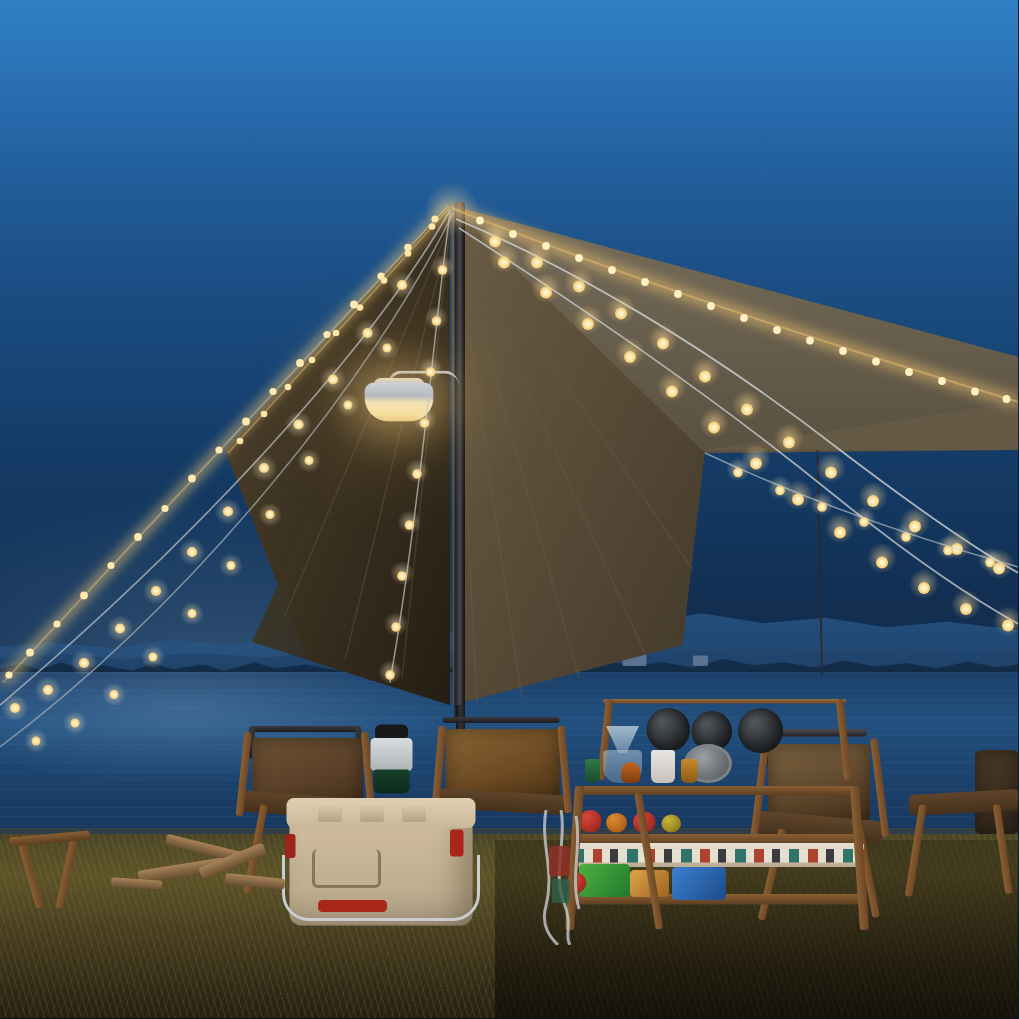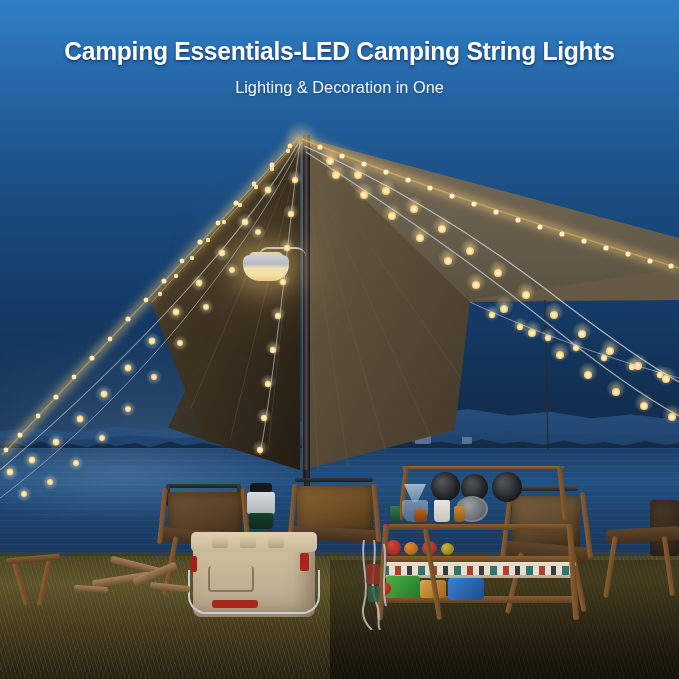--- a/index.html
+++ b/index.html
@@ -725,18 +725,14 @@
         <circle cx="632" cy="365" r="8" fill="url(#haloW)"></circle>
           <circle cx="632" cy="367" r="3.2" fill="url(#bulbG)"></circle>
         <circle cx="660" cy="373" r="8" fill="url(#haloW)"></circle>
           <circle cx="660" cy="375" r="3.2" fill="url(#bulbG)"></circle>
       </g>
     </g>
 
     <circle cx="301" cy="139" r="18" fill="url(#haloG)" opacity=".8"></circle>
   </svg>
 
-  <div class="banner">
-    <h1 class="title">Camping Essentials-LED Camping String Lights</h1>
-    <p class="subtitle">Lighting &amp; Decoration in One</p>
-  </div>
 
 </div>
 
 </body></html>

